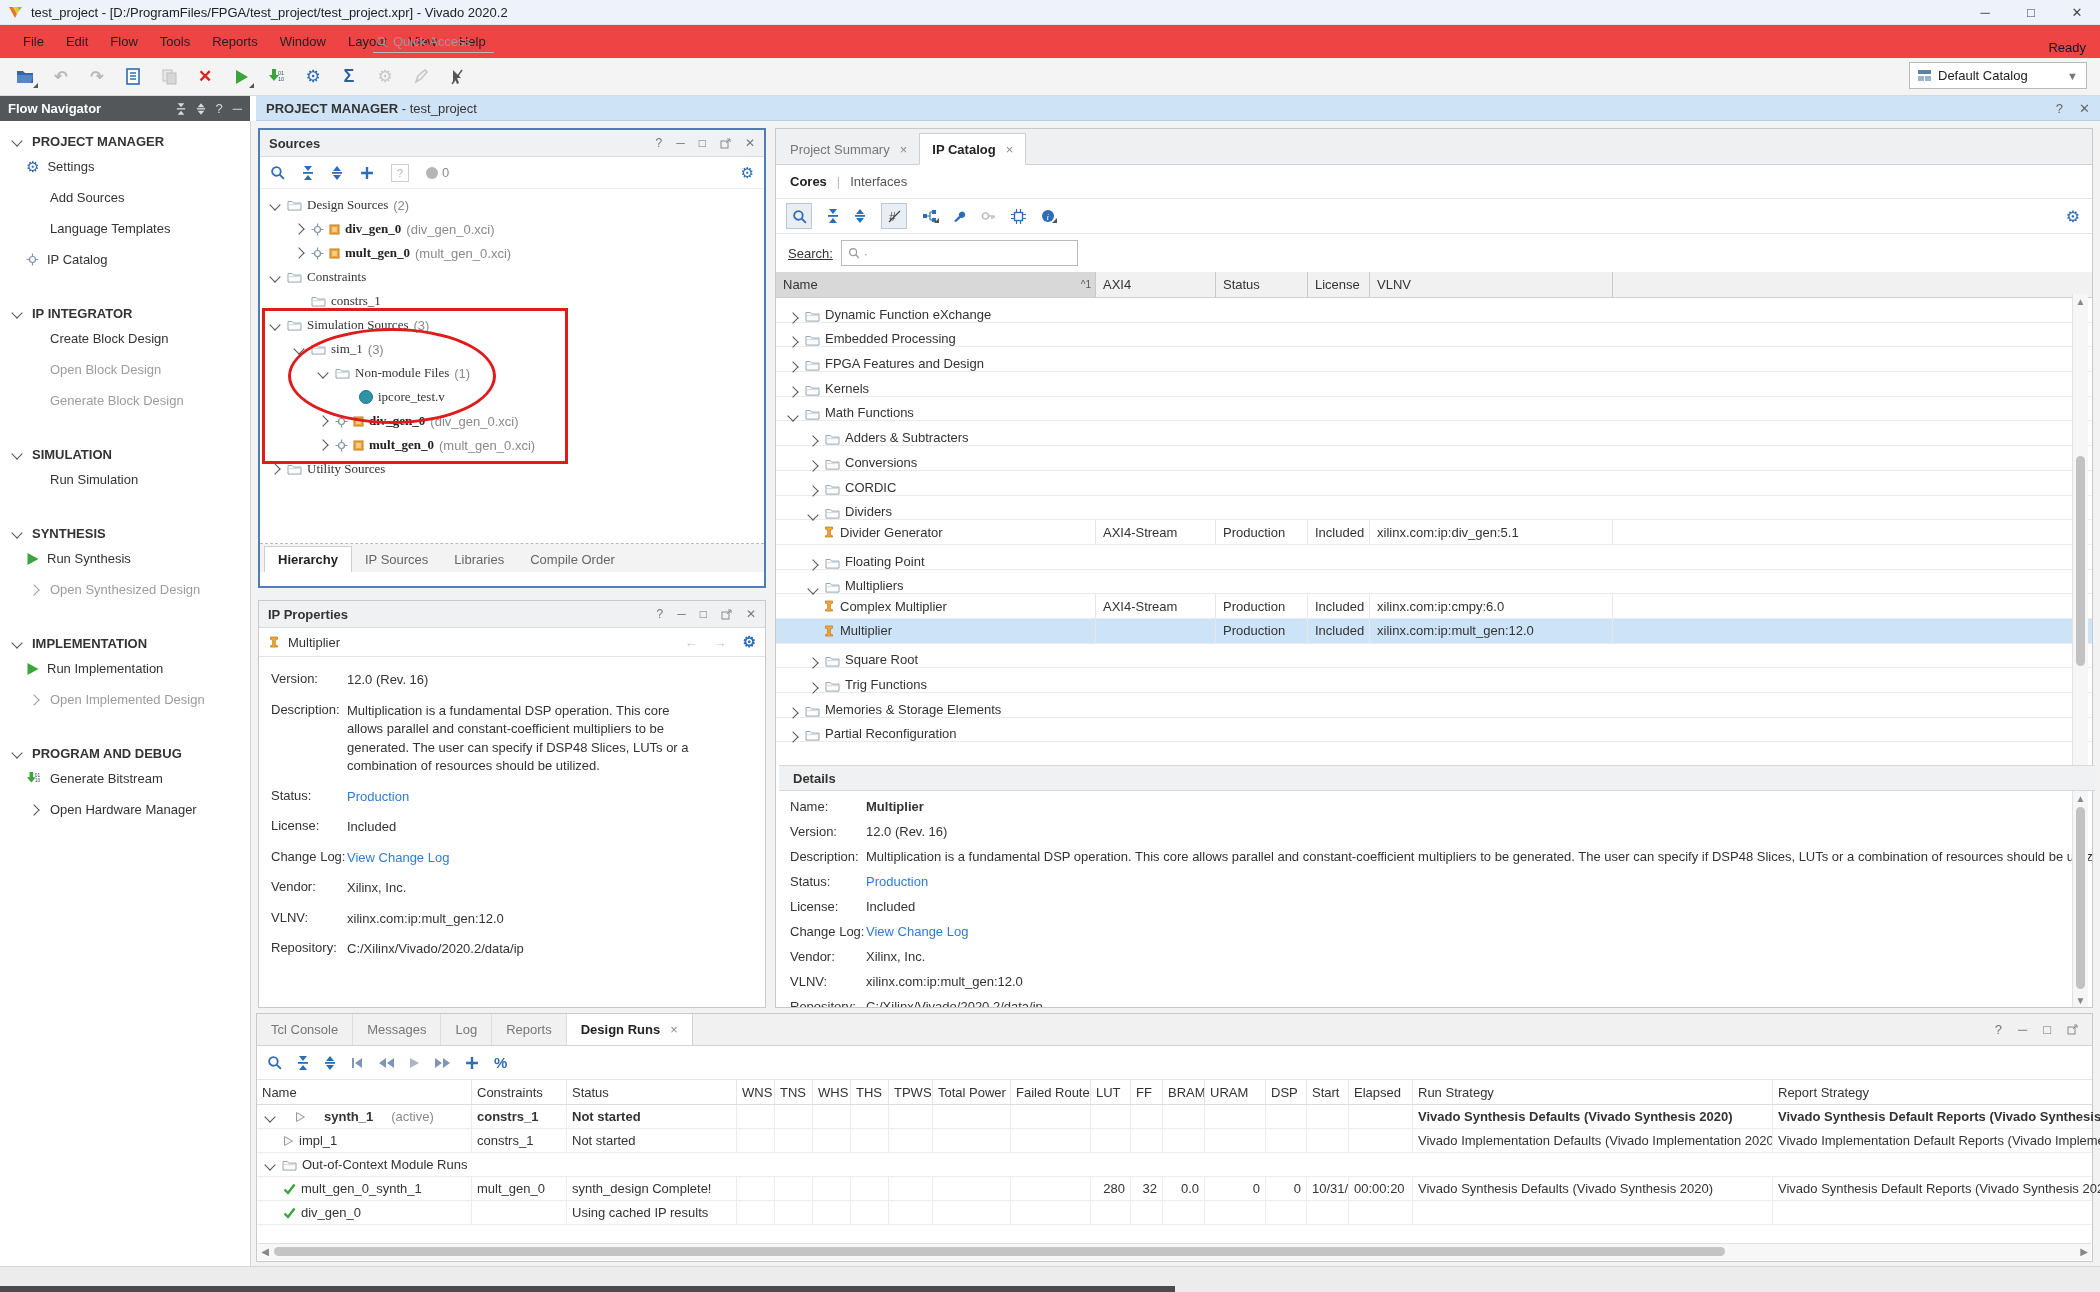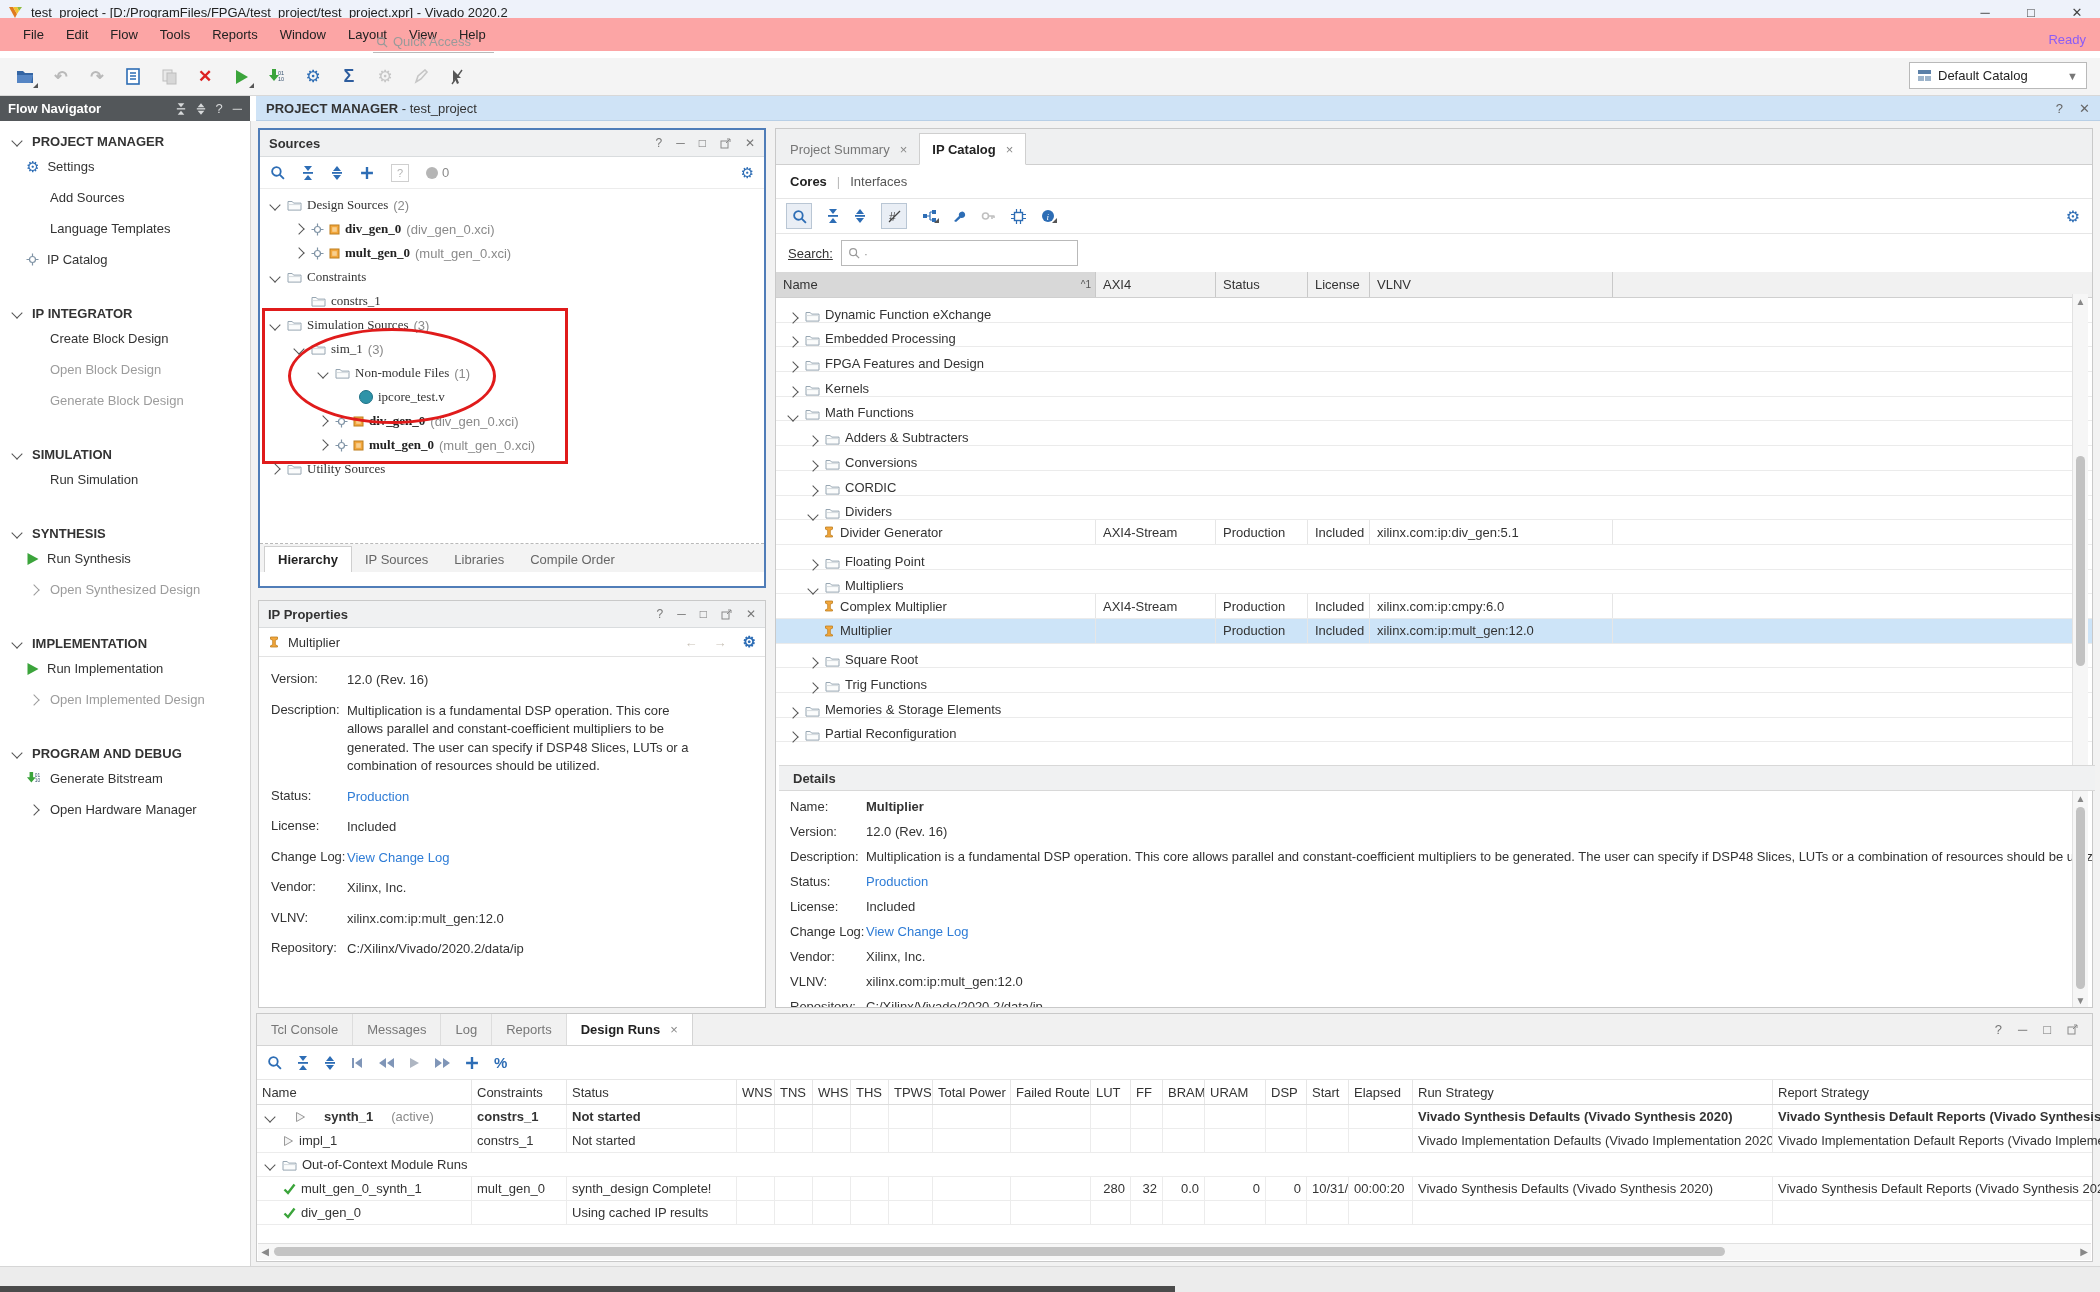--- a/index.html
+++ b/index.html
@@ -6,26 +6,26 @@
   #app{position:relative;width:2100px;height:1292px;overflow:hidden;
        font-family:"Liberation Sans",sans-serif;font-size:13px;color:#333;background:#fff;}
   .abs{position:absolute;}
   .ic{display:inline-flex;align-items:center;justify-content:center;vertical-align:middle;}
   
   .titlebar{left:0;top:0;width:2100px;height:25px;background:#eef2fa;border-bottom:1px solid #dfe3ea;
             display:flex;align-items:center;padding-left:8px;box-sizing:border-box;gap:8px;}
   .titlebar .t{color:#222;}
   .winbtns{position:absolute;right:0;top:0;height:25px;display:flex;}
   .winbtn{width:46px;height:25px;display:flex;align-items:center;justify-content:center;color:#444;font-size:13px;}
-  .menubar{left:0;top:18px;width:2100px;height:33px;background:#fca5a5;display:flex;align-items:center;
+  .menubar{left:0;top:25px;width:2100px;height:33px;background:#ef4444;display:flex;align-items:center;
            padding-left:12px;box-sizing:border-box;}
   .menu-item{padding:4px 11px;color:#222;}
   .qaccess{position:absolute;left:373px;top:31px;width:118px;height:21px;border-bottom:1px solid #b9b9b9;
            color:#9a9a9a;display:flex;align-items:center;gap:5px;padding-left:3px;}
-  .ready{position:absolute;right:14px;top:32px;color:#8b5cf6;}
+  .ready{position:absolute;right:14px;top:40px;color:#0f172a;}
   .toolbar{left:0;top:58px;width:2100px;height:38px;background:#f4f4f4;border-bottom:1px solid #d8d8d8;
            display:flex;align-items:center;padding-left:14px;box-sizing:border-box;gap:14px;}
   .tbi{width:22px;height:22px;display:flex;align-items:center;justify-content:center;position:relative;}
   .caret:after{content:"";position:absolute;right:-2px;bottom:0;border-left:5px solid transparent;border-bottom:5px solid #555;}
   .layout-select{position:absolute;right:13px;top:62px;width:178px;height:27px;border:1px solid #b9b9b9;background:#fff;
                  display:flex;align-items:center;gap:7px;padding:0 8px;box-sizing:border-box;color:#222;}
   .layout-select .dd{margin-left:auto;color:#777;font-size:11px;}
   
   .fn-header{left:0;top:96px;width:250px;height:25px;background:#53575a;color:#fff;display:flex;align-items:center;
              padding:0 8px;box-sizing:border-box;font-weight:bold;}

